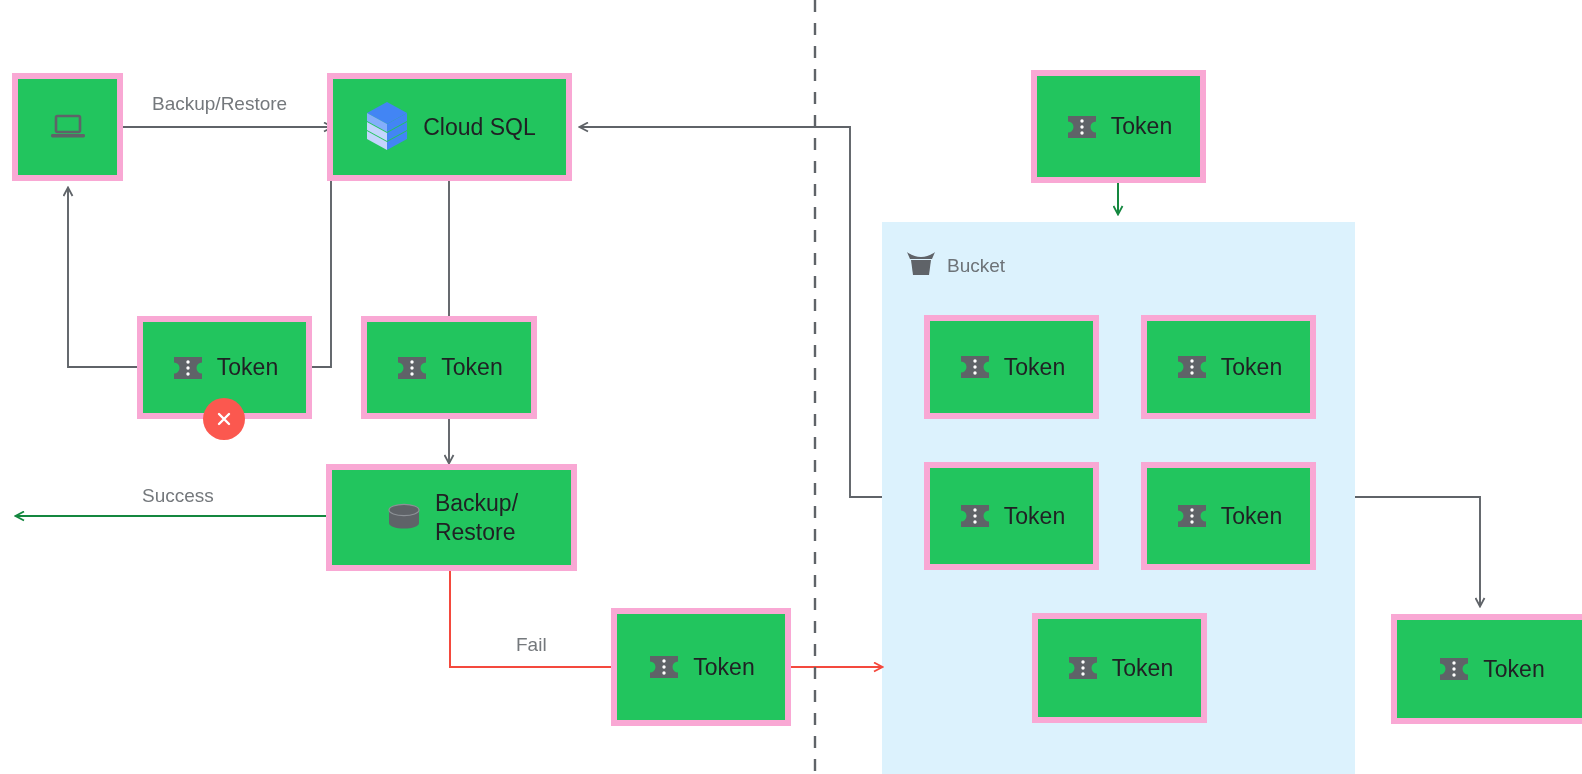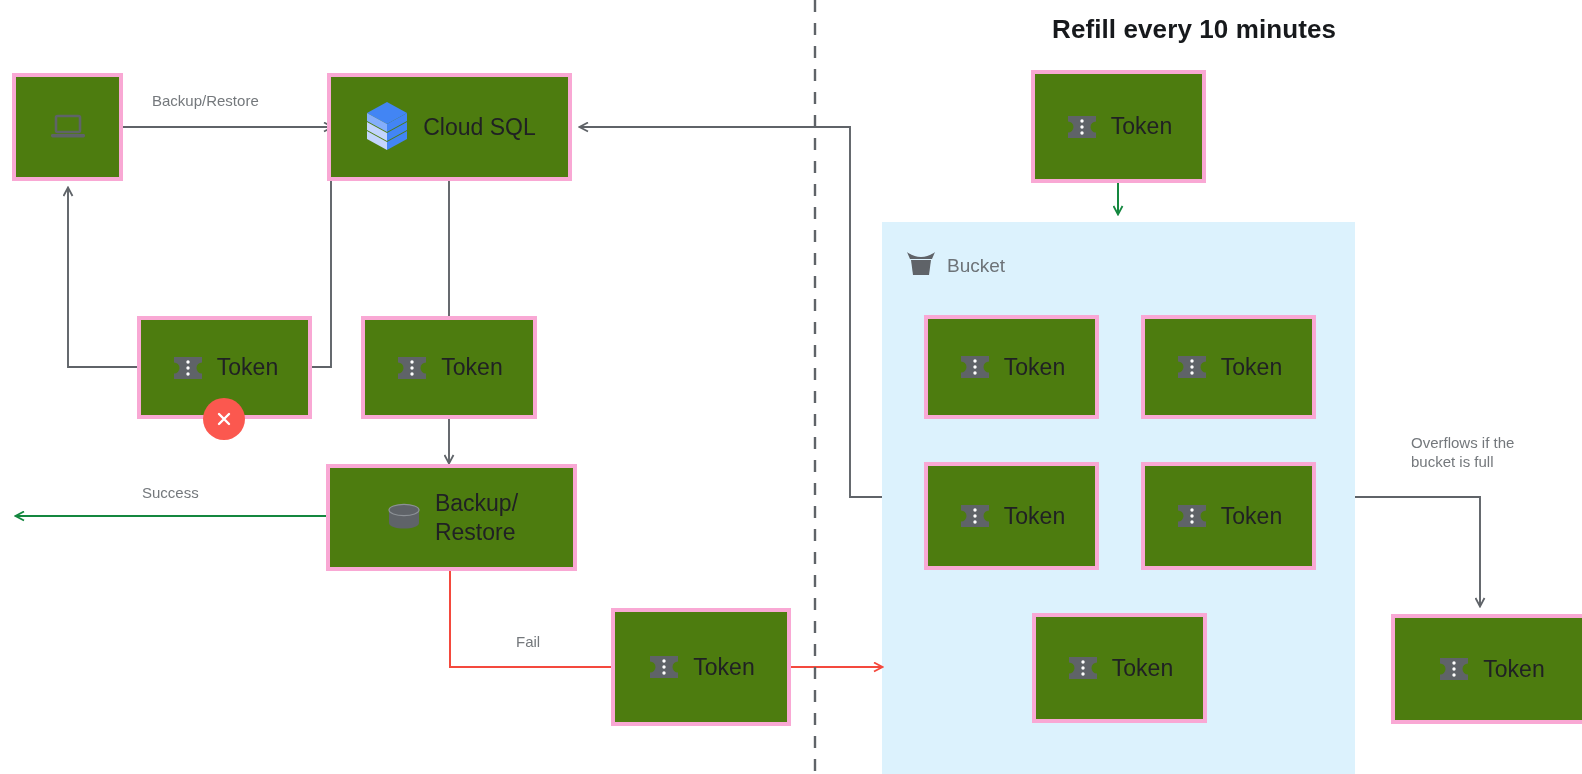--- a/index.html
+++ b/index.html
@@ -1,33 +1,33 @@
 <!DOCTYPE html>
 <html><head>
 <meta charset="utf-8">
 <style>
   html,body{margin:0;padding:0;background:#ffffff;}
   body{width:1582px;height:774px;overflow:hidden;
        font-family:"Liberation Sans","DejaVu Sans",sans-serif;}
   #stage{position:relative;width:1582px;height:774px;background:#fff;}
 
   
-  .box{position:absolute;background:#4d7c0f;border:4px solid #f9a8d4;
+  .box{position:absolute;background:#22c55e;border:6px solid #f9a8d4;
        box-sizing:border-box;display:flex;align-items:center;
        justify-content:center;}
   .node-label{font-size:23px;color:#202124;white-space:pre-line;line-height:1.22;}
   .node-inner{display:flex;align-items:center;gap:12px;}
 
   
   #bucket-region{position:absolute;background:#dcf2fd;}
   .bucket-title{position:absolute;display:flex;align-items:flex-end;gap:10px;
                 font-size:19px;color:#6d7378;}
 
   
-  .edge-label{position:absolute;font-size:15px;color:#74787c;
+  .edge-label{position:absolute;font-size:19px;color:#74787c;
               line-height:1.25;white-space:pre-line;}
 
   
   #headline{position:absolute;font-size:26px;font-weight:bold;color:#17191c;
             letter-spacing:.1px;}
 
   
   #wires{position:absolute;left:0;top:0;width:1582px;height:774px;
          pointer-events:none;}
 
@@ -86,21 +86,20 @@
 
     <path d="M882,497 L850,497 L850,127 L580,127" fill="none" stroke="#5f6368" stroke-width="1.9" marker-end="url(#ah-gray)"></path>
 
     <path d="M1118,183 L1118,214" fill="none" stroke="#14873f" stroke-width="2" marker-end="url(#ah-green)"></path>
 
     <path d="M1355,497 L1480,497 L1480,606" fill="none" stroke="#5f6368" stroke-width="1.9" marker-end="url(#ah-gray)"></path>
 
     <path d="M815,0 L815,774" fill="none" stroke="#5f6368" stroke-width="2.4" stroke-dasharray="12 11"></path>
   </svg>
 
-  <div id="headline" style="left:1052px;top:14px;">Refill every 10 minutes</div>
 
   <div class="box" style="left:12px;top:73px;width:111px;height:108px;">
     <span>
       <svg class="ico" width="38" height="30" viewBox="0 0 38 30">
         <rect x="7" y="4" width="24" height="16" rx="1.5" fill="none" stroke="#5f6368" stroke-width="2.6"></rect>
         <rect x="2" y="22" width="34" height="3.4" rx="1.4" fill="#5f6368"></rect>
       </svg>
     </span>
     <span></span>
   </div>
@@ -283,16 +282,14 @@
       <span class="node-label">Token</span>
     </div>
   </div>
 
   <div class="edge-label" style="left:152px;top:92px;">Backup/Restore</div>
 
   <div class="edge-label" style="left:131px;top:484px;margin-left:11px;">Success</div>
 
   <div class="edge-label" style="left:516px;top:633px;">Fail</div>
 
-  <div class="edge-label" style="left:1411px;top:434px;">Overflows if the
-bucket is full</div>
 
 </div>
 
 </body></html>

